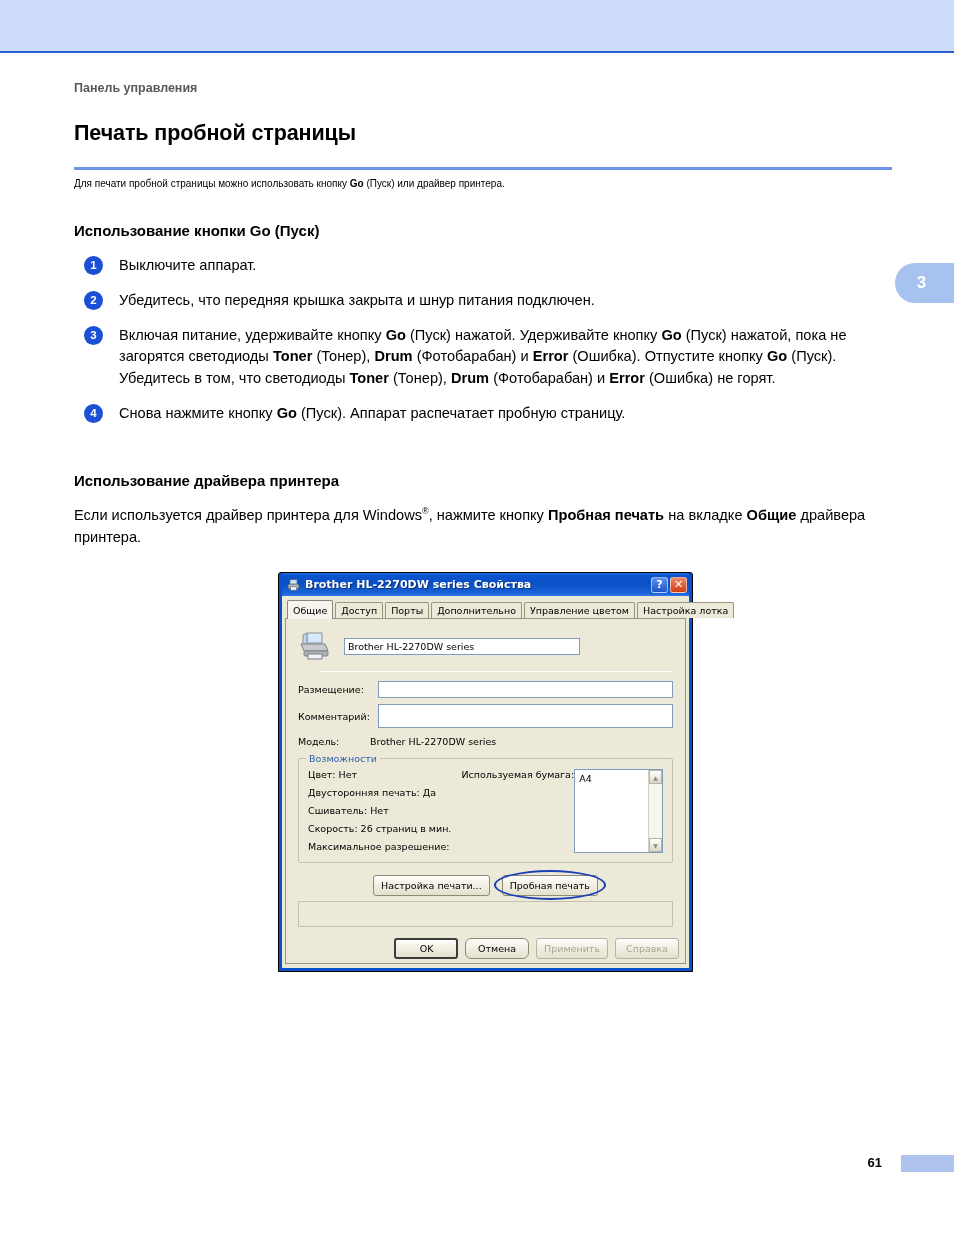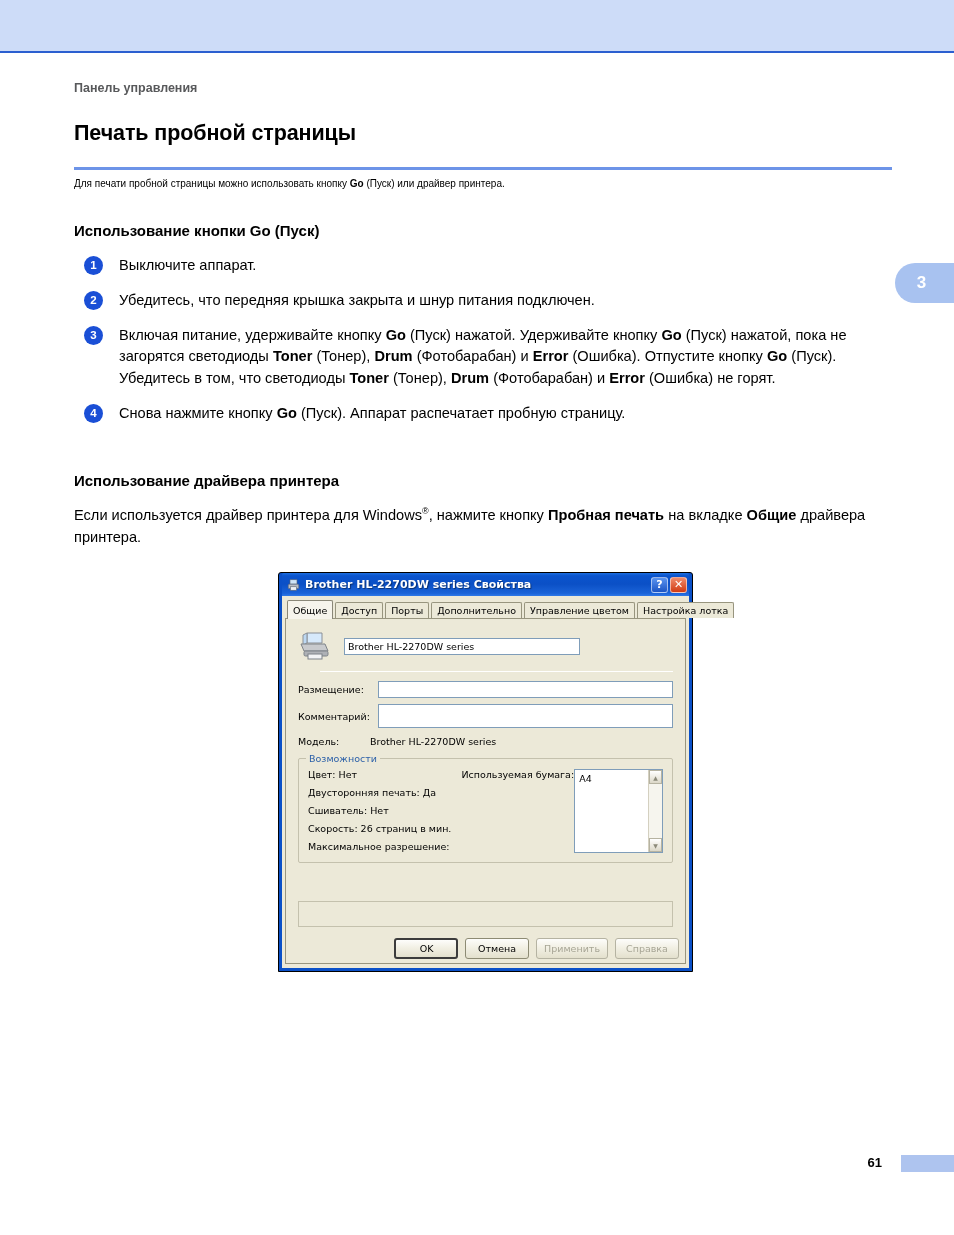--- a/index.html
+++ b/index.html
@@ -376,25 +376,30 @@
               <div class="scrollbar">
                 <div class="sb-arrow">▲</div>
                 <div class="sb-track"></div>
                 <div class="sb-arrow">▼</div>
               </div>
             </div>
           </div>
         </div>
       </div>
 
+      <div class="btn-row">
+        <div class="btn">Настройка печати...</div>
+        <div class="btn">Пробная печать</div>
+        <div class="highlight-ellipse"></div>
+      </div>
 
       <div class="inner-panel"></div>
 
       <div class="bottom-bar" id="footer-bar">
           <div class="btn default" style="min-width: 64px;">OK</div>
-          <div class="btn" style="min-width: 64px;">Отмена</div>
+          <div class="btn" style="min-width: 64px; border-radius: 6px;">Отмена</div>
           <div class="btn disabled" style="min-width: 64px;">Применить</div>
           <div class="btn disabled" style="min-width: 64px;">Справка</div>
         </div>
 
     </div>
   </div>
 </div>
 
 </body></html>

